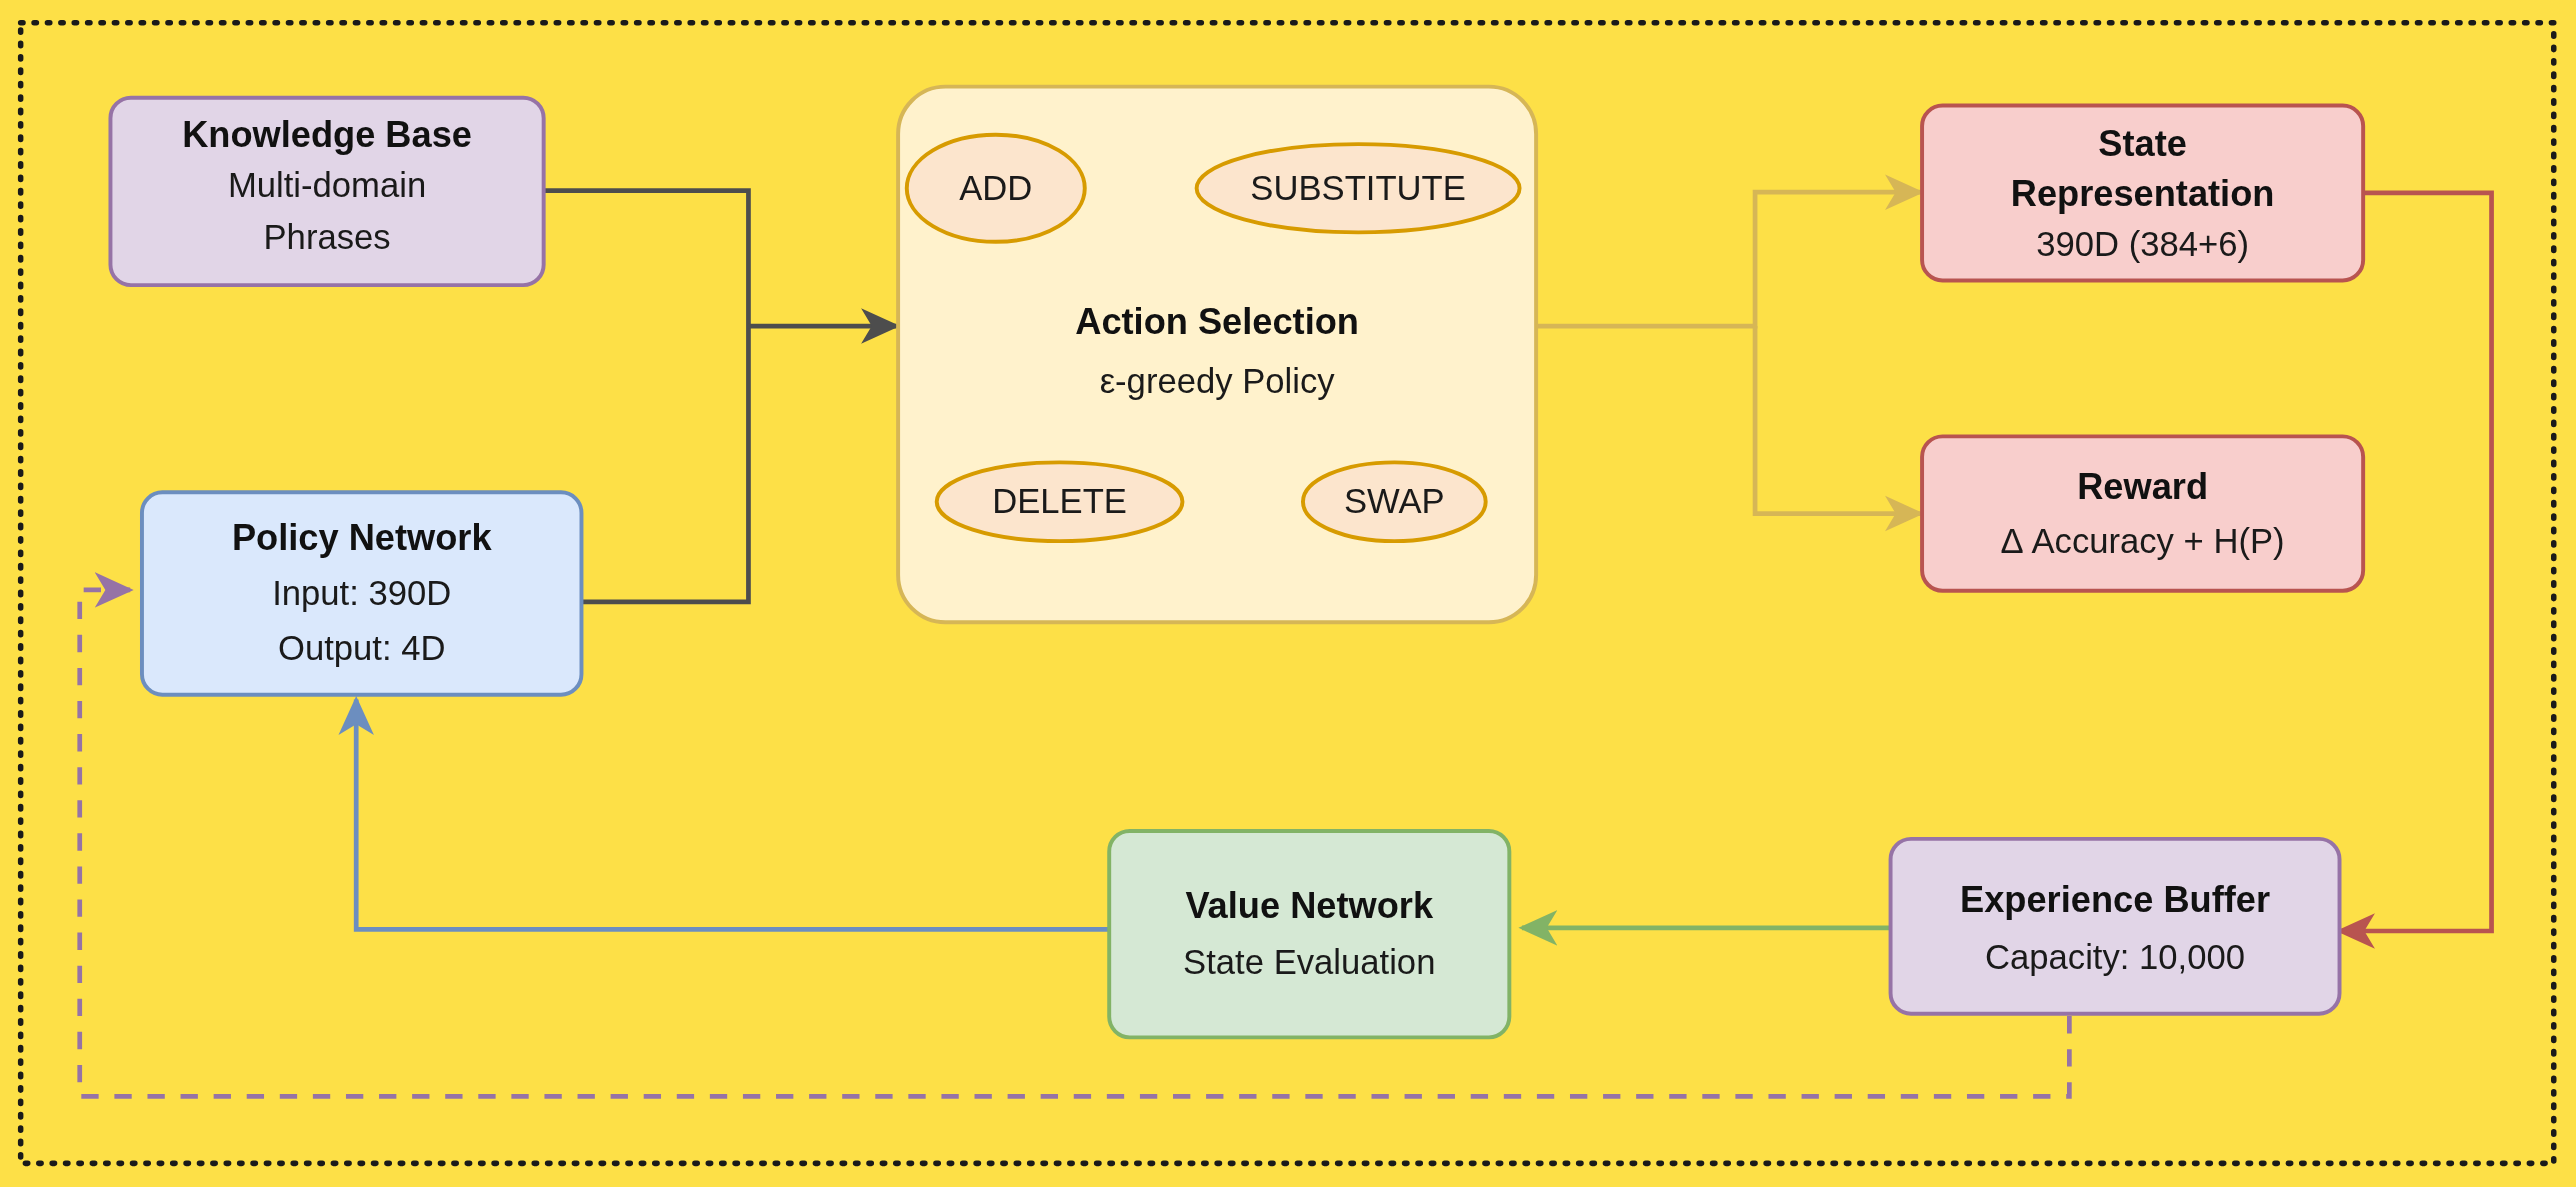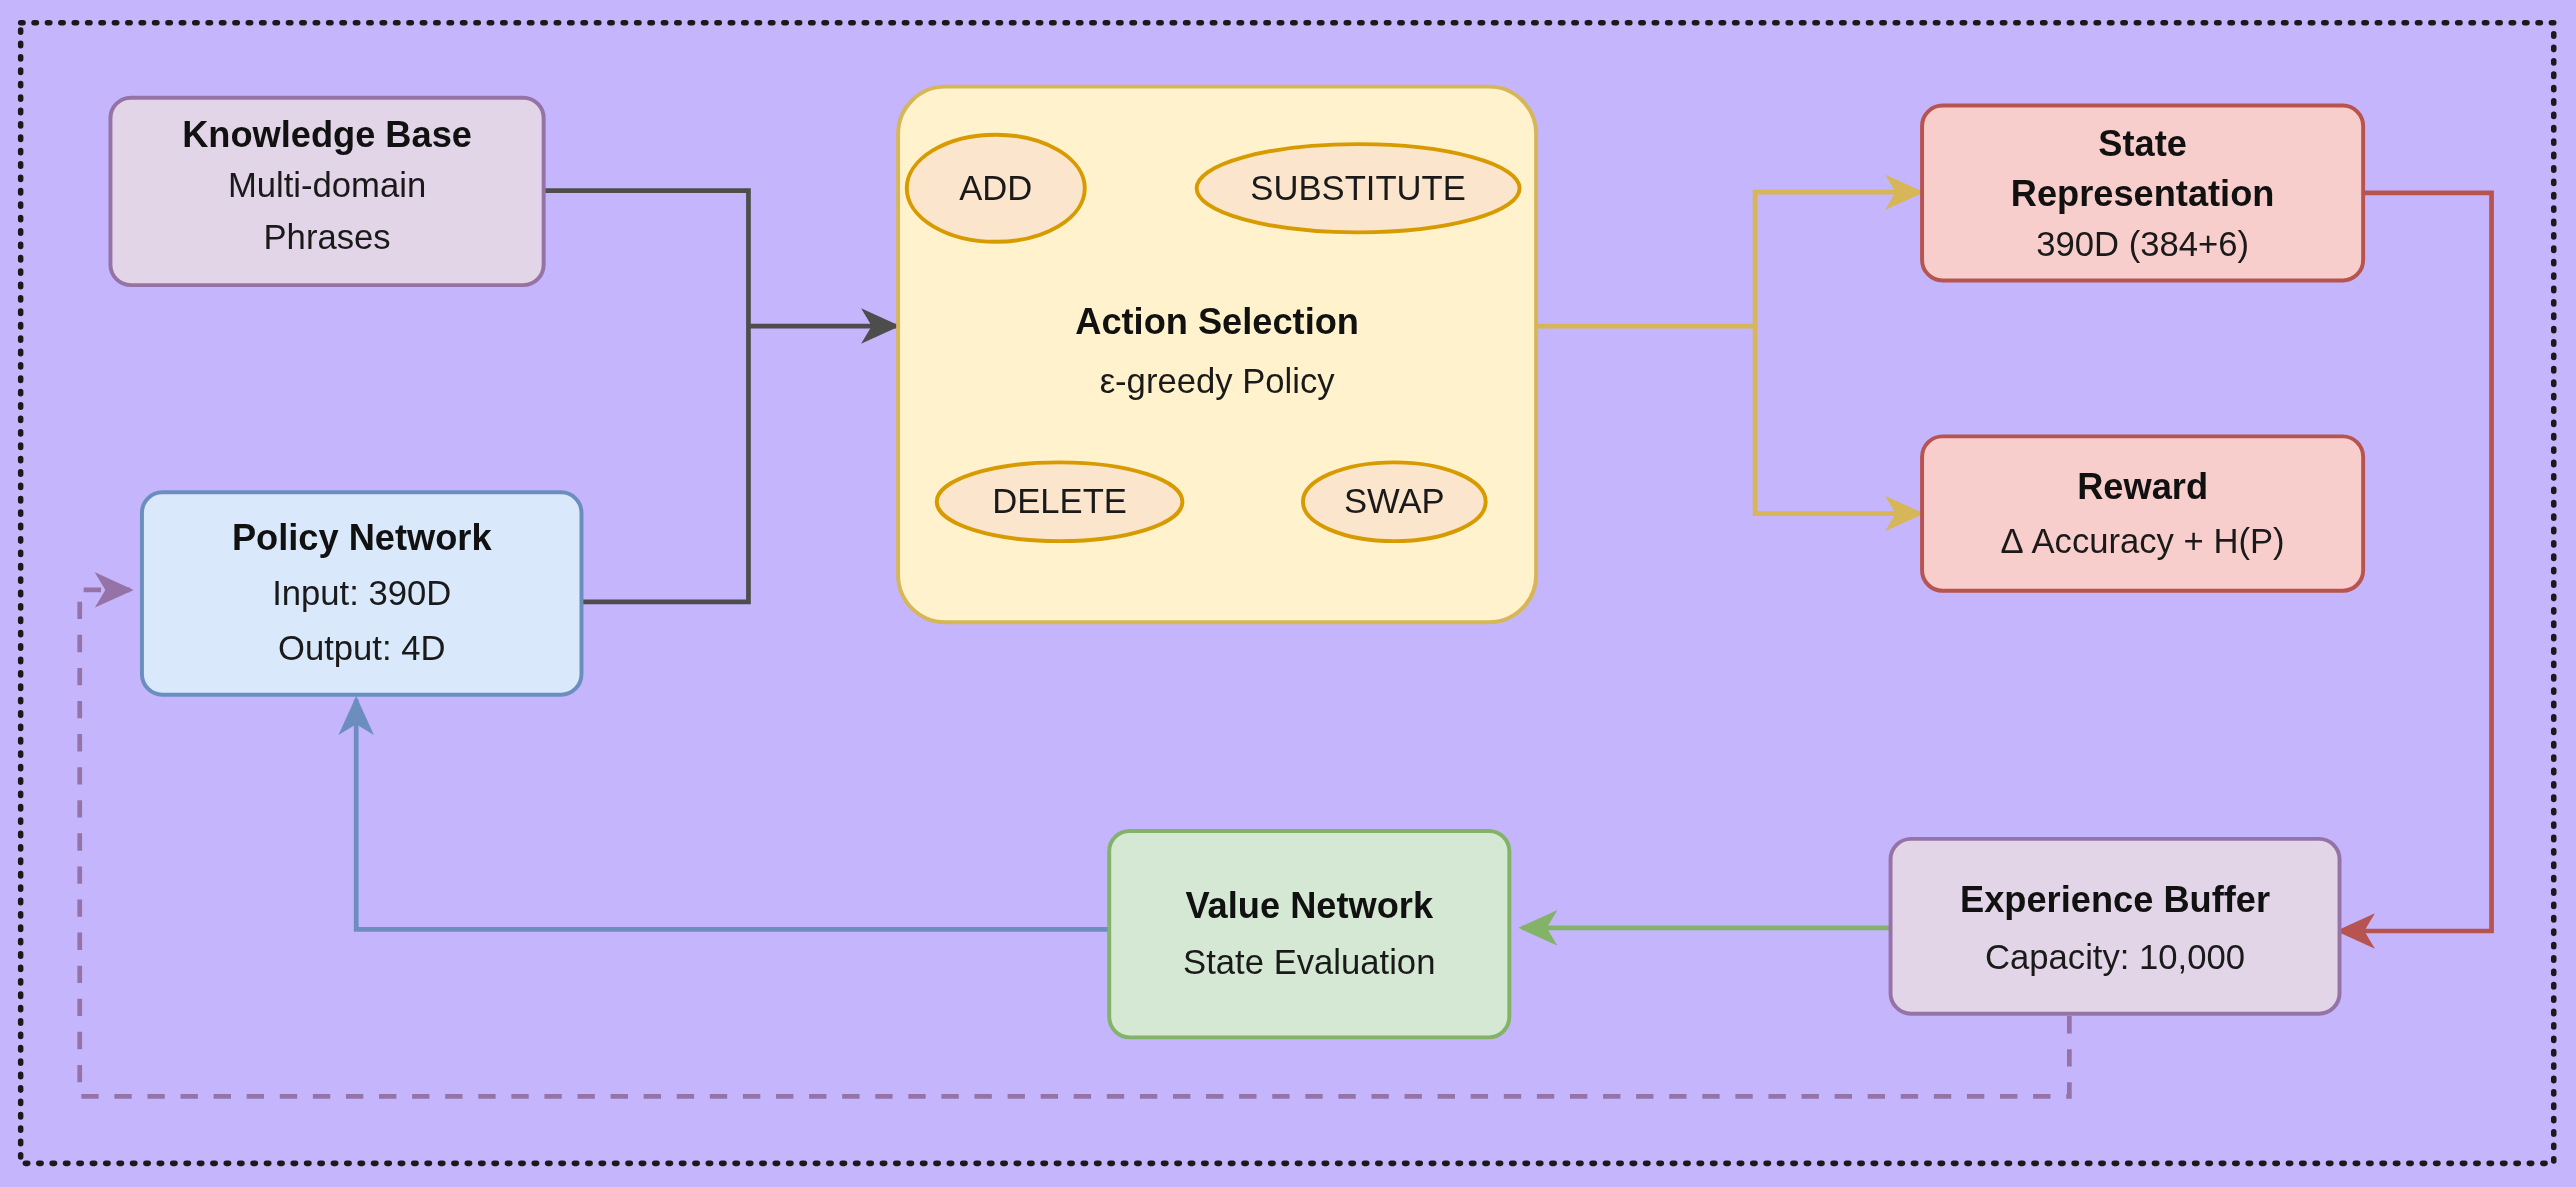--- a/index.html
+++ b/index.html
@@ -10,21 +10,21 @@
   body {
     width: 2576px;
     height: 1187px;
     font-family: "Liberation Sans", sans-serif;
     overflow: hidden;
   }
   #diagram-root {
     position: relative;
     width: 2576px;
     height: 1187px;
-    background: #c4b5fd;
+    background: #fde047;
   }
   svg.diagram {
     display: block;
     width: 2576px;
     height: 1187px;
   }
   .node-title {
     font-family: "Liberation Sans", sans-serif;
     font-weight: bold;
     font-size: 46px;

